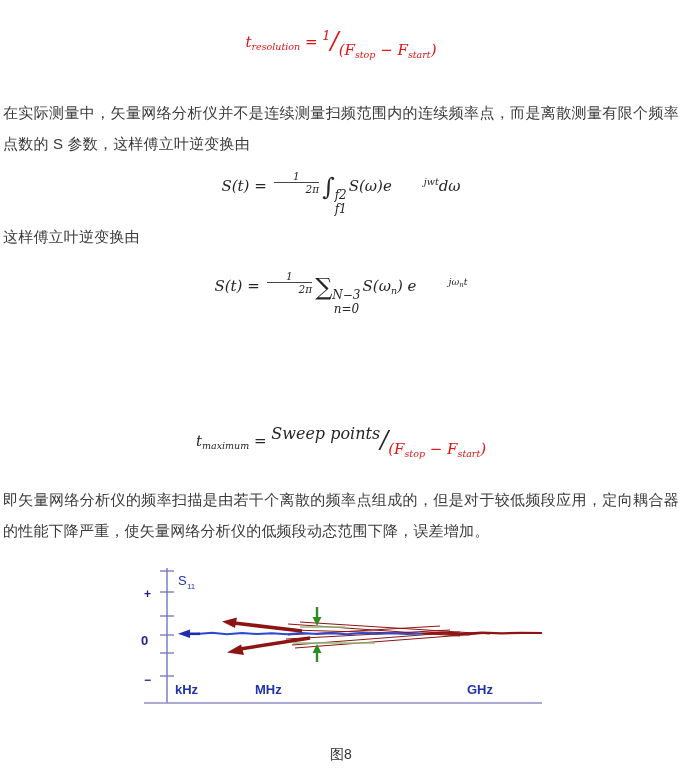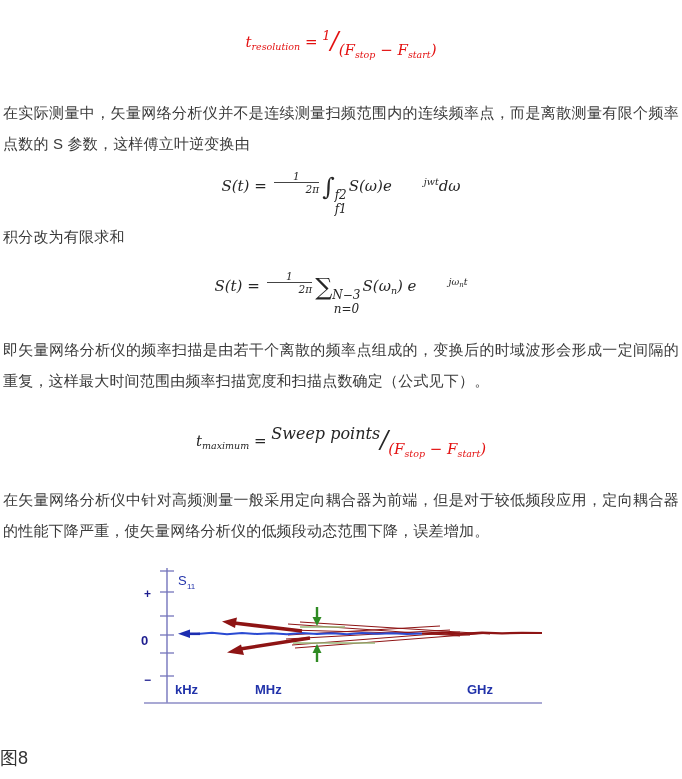--- a/index.html
+++ b/index.html
@@ -16,21 +16,21 @@
   .slash{font-size:24px;font-style:italic;vertical-align:-2px;}
   .rden{vertical-align:-8px;}
   .frac{display:inline-block;vertical-align:-2px;text-align:center;font-size:10.5px;line-height:1.15;
         font-style:italic;margin:0 2px;}
   .fnum{display:block;border-bottom:1px solid #444;padding:0 3px;}
   .fden{display:block;margin-left:32px;}
   .bigop{font-size:24px;vertical-align:-4px;font-style:normal;margin-left:1px;}
   .limits{display:inline-flex;flex-direction:column;justify-content:space-between;height:26px;
           vertical-align:-8px;font-size:12px;line-height:1;font-style:italic;margin-right:2px;}
   .subsub{font-size:7px;vertical-align:-2px;font-style:italic;}
-  .caption{position:absolute;left:0;right:0;font-size:18px;color:#333;}
+  .caption{position:absolute;left:0;right:0;text-align:center;font-size:14px;color:#333;}
   .figwrap{position:absolute;left:130px;top:560px;width:430px;height:155px;}
   svg text{font-family:"Liberation Sans","DejaVu Sans",sans-serif;}
 </style>
 </head>
 <body>
 
 <div id="page">
 
   <div class="formula red" style="top:27px">
     <span>t</span><sub>resolution</sub><span> = </span><span class="rnum">1</span><span class="slash">/</span><span class="rden"><span>(F</span><sub>stop</sub><span> − F</span><sub>start</sub><span>)</span></span>
@@ -38,36 +38,35 @@
 
   <div class="para" style="top:97px">在实际测量中，矢量网络分析仪并不是连续测量扫频范围内的连续频率点，而是离散测量有限个频率点数的 S 参数，这样傅立叶逆变换由</div>
 
   <div class="formula" style="top:170px">
     <span>S(t) = </span><span class="frac"><span class="fnum">1</span><span class="fden">2π</span></span><span class="bigop">∫</span><span class="limits">
         <span>f2</span>
         <span>f1</span>
       </span><span>S(ω)e</span><sup>jwt</sup><span>dω</span>
   </div>
 
-  <div class="para" style="top:221px">积分改为有限求和</div>
+  <div class="para" style="top:221px">这样傅立叶逆变换由</div>
 
   <div class="formula" style="top:270px">
     <span>S(t) = </span><span class="frac"><span class="fnum">1</span><span class="fden">2π</span></span><span class="bigop">∑</span><span class="limits">
         <span>N−3</span>
         <span>n=0</span>
       </span><span>S(ω</span><sub>n</sub><span>) e</span><sup><span>jω</span><span class="subsub">n</span><span>t</span></sup>
   </div>
 
-  <div class="para" style="top:334px">即矢量网络分析仪的频率扫描是由若干个离散的频率点组成的，变换后的时域波形会形成一定间隔的重复，这样最大时间范围由频率扫描宽度和扫描点数确定（公式见下）。</div>
 
   <div class="formula" style="top:424px">
     <span>t</span><sub>maximum</sub><span> = </span><span class="rnum" style="font-size:16px">Sweep points</span><span class="slash">/</span><span class="rden red"><span>(F</span><sub>stop</sub><span> − F</span><sub>start</sub><span>)</span></span>
   </div>
 
-  <div class="para" style="top:484px">在矢量网络分析仪中针对高频测量一般采用定向耦合器为前端，但是对于较低频段应用，定向耦合器的性能下降严重，使矢量网络分析仪的低频段动态范围下降，误差增加。</div>
+  <div class="para" style="top:484px">即矢量网络分析仪的频率扫描是由若干个离散的频率点组成的，但是对于较低频段应用，定向耦合器的性能下降严重，使矢量网络分析仪的低频段动态范围下降，误差增加。</div>
 
   <div class="figwrap">
     <svg width="430" height="155" viewBox="0 0 430 155">
 
       <line x1="37" y1="8" x2="37" y2="143" stroke="#7474bc" stroke-width="1.4"></line>
       <line x1="14" y1="143" x2="412" y2="143" stroke="#8d8dc6" stroke-width="1.4"></line>
 
       <line x1="30" y1="11" x2="44" y2="11" stroke="#7474bc" stroke-width="1.3"></line>
       <line x1="30" y1="32" x2="44" y2="32" stroke="#7474bc" stroke-width="1.3"></line>
       <line x1="30" y1="56" x2="44" y2="56" stroke="#7474bc" stroke-width="1.3"></line>

